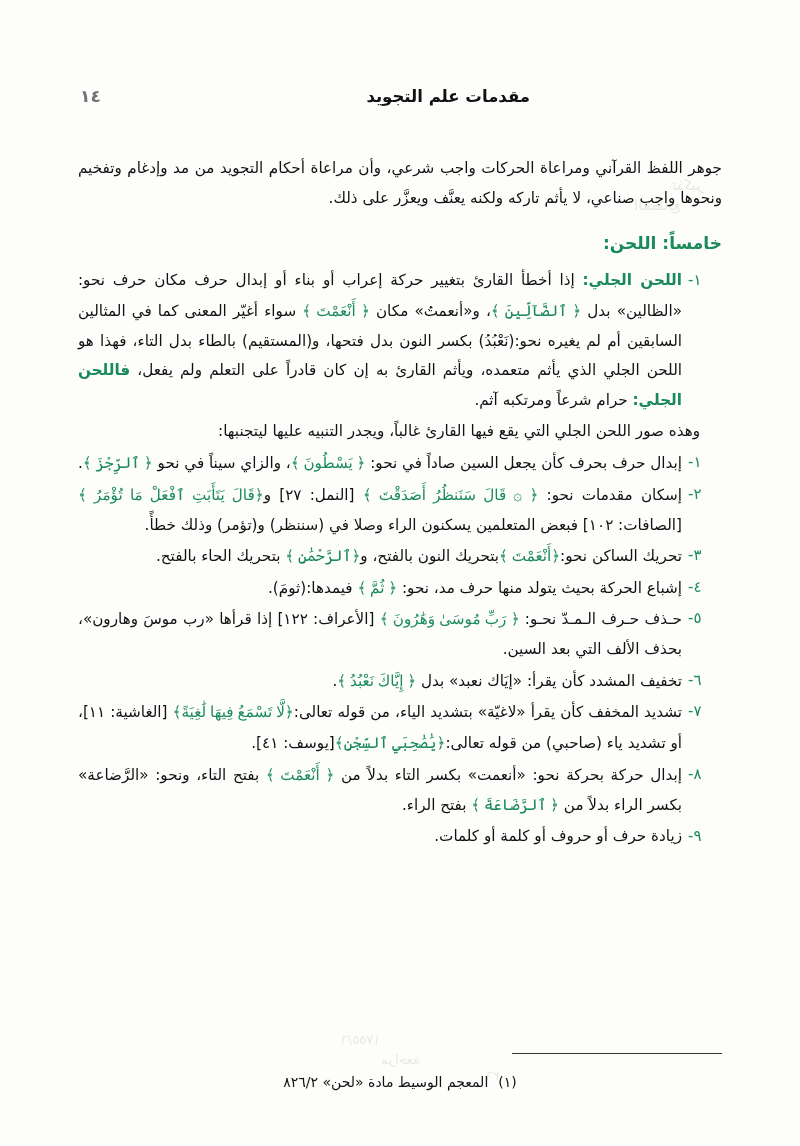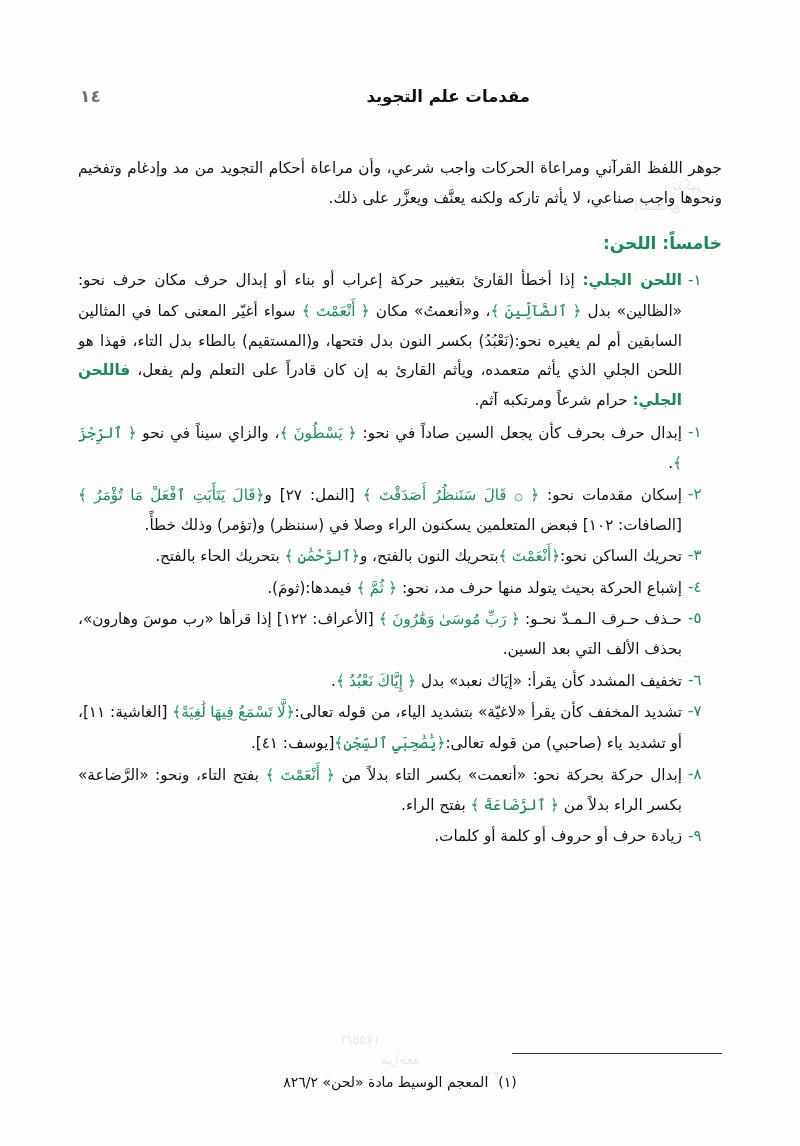--- a/index.html
+++ b/index.html
@@ -82,21 +82,21 @@
     margin: 14px 0 6px 0;
     font-size: 17px;
     font-weight: bold;
     color: #1a8a5a;
   }
 
   .green { color: #1a8a5a; }
   .green-b { color: #1a8a5a; font-weight: bold; }
   .quran {
     color: #1a8a5a;
-    font-family: Liberation Sans, sans-serif;
+    font-family: Liberation Serif, serif;
   }
 
   ul.numlist {
     list-style: none;
     margin: 2px 0 0 0;
     padding: 0;
   }
   ul.numlist > li {
     display: flex;
     flex-direction: row;
@@ -168,20 +168,21 @@
 
 
 
     <ul class="numlist">
       <li>
         <span class="marker green">١-</span>
         <span class="li-body"><span class="green-b">اللحن الجلي:</span><span> إذا أخطأ القارئ بتغيير حركة إعراب أو بناء أو إبدال حرف مكان حرف نحو: «الظالين» بدل </span><span class="quran">﴿ ٱلضَّآلِّينَ ﴾</span><span>، و«أنعمتُ» مكان </span><span class="quran">﴿ أَنْعَمْتَ ﴾</span><span> سواء أغيّر المعنى كما في المثالين السابقين أم لم يغيره نحو:(نَعْبُدُ) بكسر النون بدل فتحها، و(المستقيم) بالطاء بدل التاء، فهذا هو اللحن الجلي الذي يأثم متعمده، ويأثم القارئ به إن كان قادراً على التعلم ولم يفعل، </span><span class="green-b">فاللحن الجلي:</span><span> حرام شرعاً ومرتكبه آثم.</span></span>
       </li>
     </ul>
 
+    <p class="para sub-note">وهذه صور اللحن الجلي التي يقع فيها القارئ غالباً، ويجدر التنبيه عليها ليتجنبها:</p>
 
     <ul class="numlist" id="sub-list">
         <li>
           <span class="marker green">١-</span>
           <span class="li-body"><span>إبدال حرف بحرف كأن يجعل السين صاداً في نحو: </span><span class="quran">﴿ يَسْطُونَ ﴾</span><span>، والزاي سيناً في نحو </span><span class="quran">﴿ ٱلرِّجْزَ ﴾</span><span>.</span></span>
         </li>
         <li>
           <span class="marker green">٢-</span>
           <span class="li-body"><span>إسكان مقدمات نحو: </span><span class="quran">﴿ ۞ قَالَ سَنَنظُرُ أَصَدَقْتَ ﴾</span><span> [النمل: ٢٧] و</span><span class="quran">﴿قَالَ يَتَأَبَتِ ٱفْعَلْ مَا تُؤْمَرُ ﴾</span><span> [الصافات: ١٠٢] فبعض المتعلمين يسكنون الراء وصلا في (سننظر) و(تؤمر) وذلك خطأً.</span></span>
         </li>

